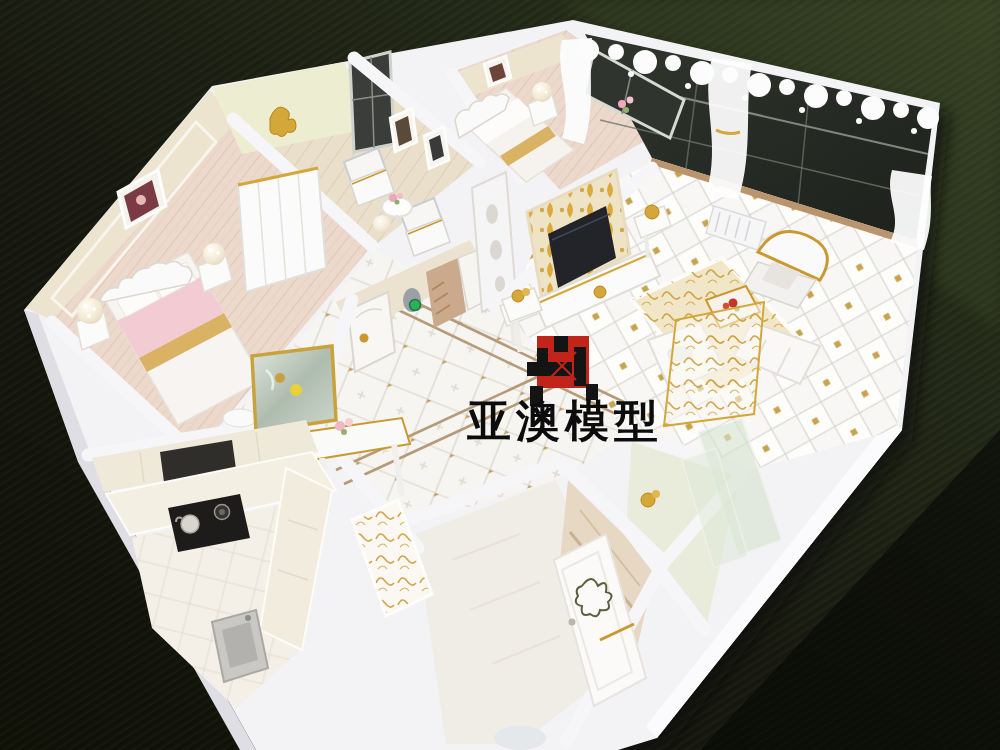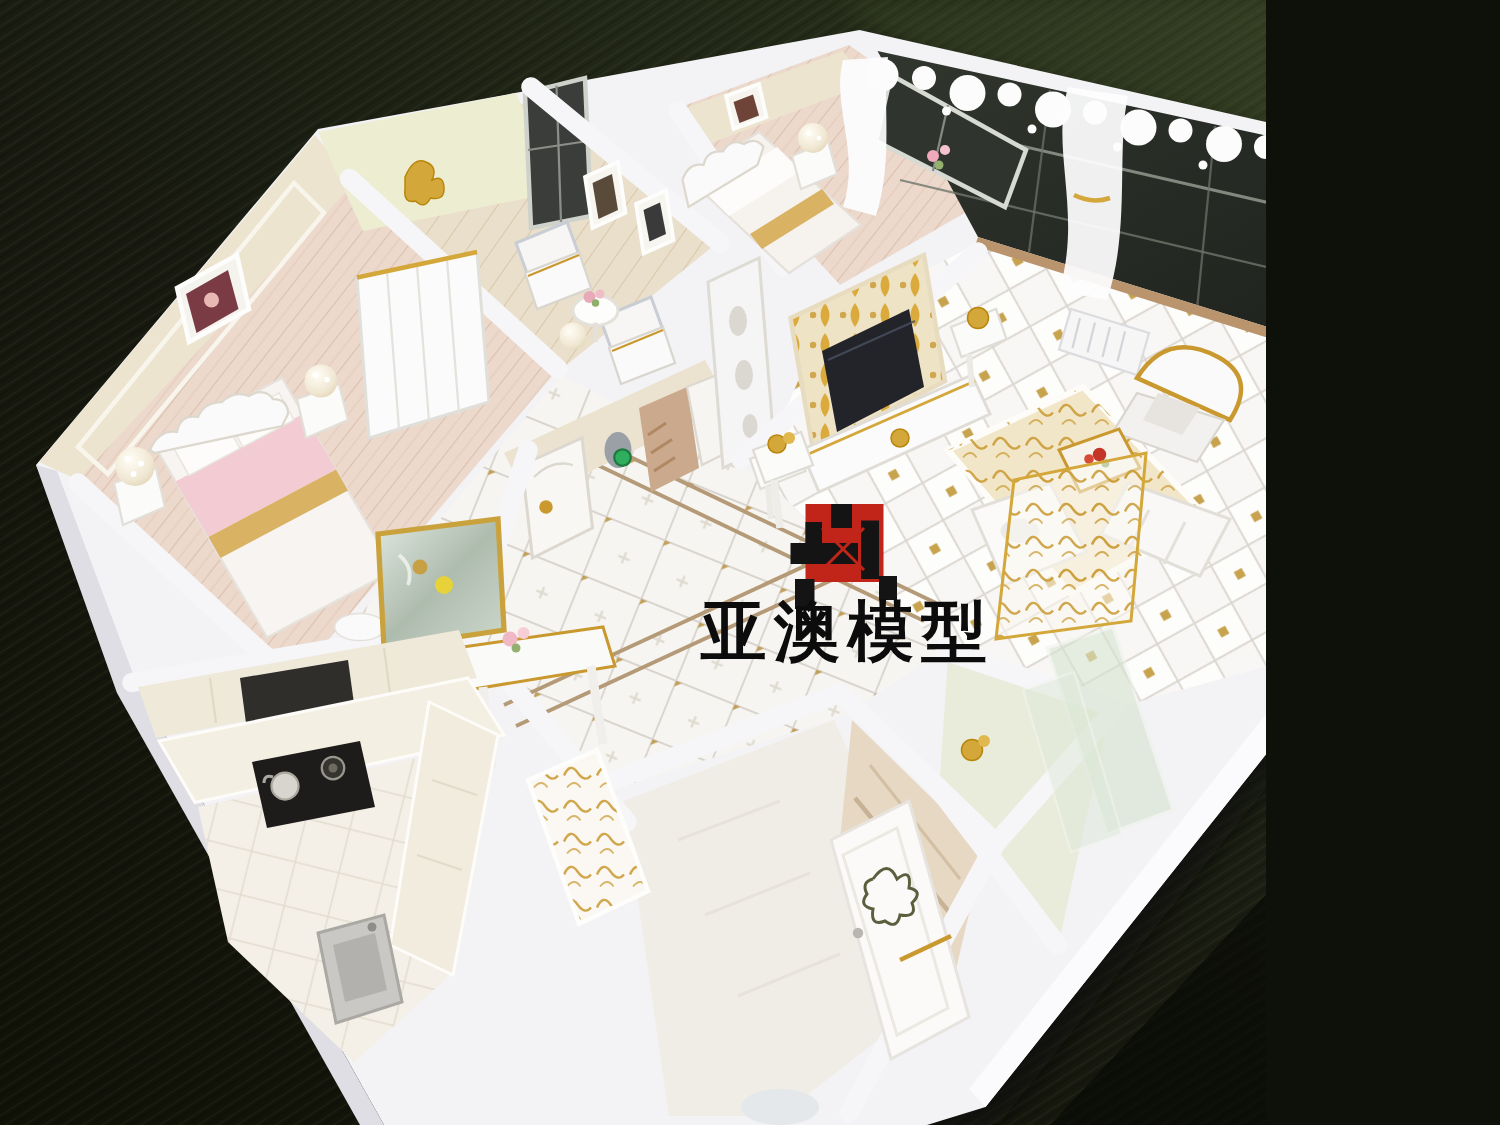--- a/index.html
+++ b/index.html
@@ -1,16 +1,16 @@
 <!DOCTYPE html>
 <html><head>
 <meta charset="utf-8">
 <style>
   html,body{margin:0;padding:0;background:#0e100a;}
-  .stage{position:relative;width:844px;height:750px;overflow:hidden;
+  .stage{position:relative;width:1000px;height:750px;overflow:hidden;
          font-family:"DejaVu Sans","Liberation Sans",sans-serif;}
   svg{position:absolute;left:0;top:0;}
   text.wm{font-family:"DejaVu Serif","Liberation Serif",serif;font-weight:bold;}
 </style>
 </head>
 <body>
 
 <div class="stage">
 <svg width="1000" height="750" viewBox="0 0 1000 750">
   <defs>

